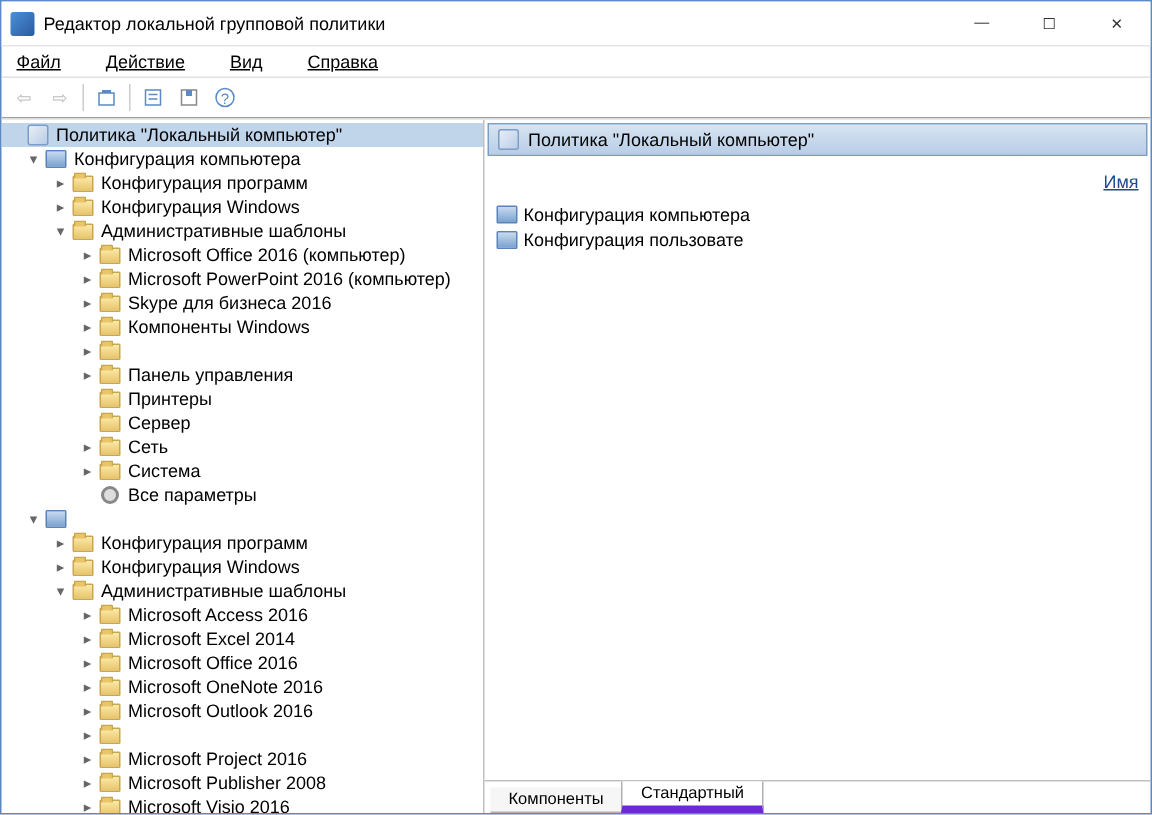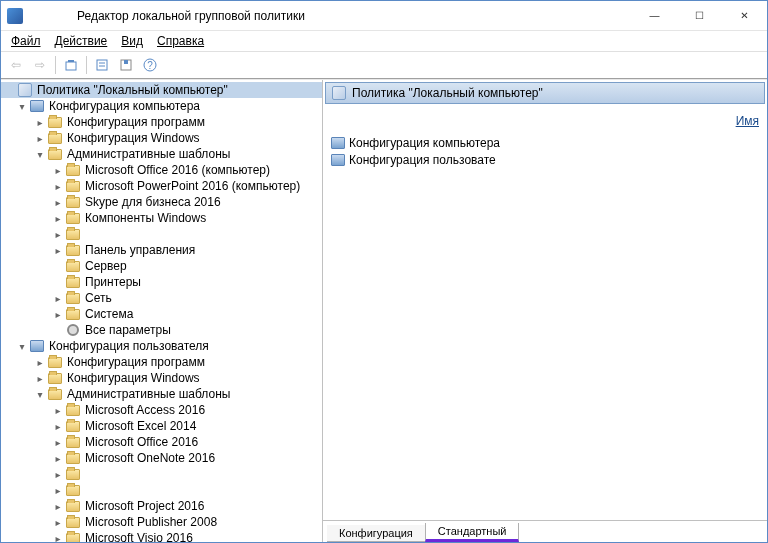--- a/index.html
+++ b/index.html
@@ -21,35 +21,35 @@
   align-items: center;
   padding-left: 6px;
   border-bottom: 1px solid #e5e5e5;
 }
 .titlebar .app-icon {
   width: 16px; height: 16px;
   background: linear-gradient(135deg,#4a90d9,#2c5aa0);
   border-radius: 2px;
   margin-right: 6px;
 }
-.titlebar .title { flex: 1; color: #000; margin-left: 48px; }
+.titlebar .title { flex: 1; color: #000; }
 .titlebar .win-controls { display: flex; }
 .titlebar .win-btn {
   width: 45px; height: 29px;
   display: flex; align-items: center; justify-content: center;
   font-family: "Segoe UI Symbol", sans-serif;
   font-size: 10px;
   color: #333;
 }
 .menubar {
   height: 20px;
   display: flex;
   align-items: center;
   padding: 0 4px;
-  gap: 2px;
+  gap: 18px;
 }
 .menubar .menu-item {
   padding: 2px 6px;
 }
 .menubar .menu-item span.ul { text-decoration: underline; }
 .toolbar {
   height: 28px;
   display: flex;
   align-items: center;
   padding: 2px 4px;
@@ -194,21 +194,21 @@
 .tab {
   padding: 2px 12px;
   border: 1px solid #b0b0b0;
   border-top: none;
   background: #f6f6f6;
   font-size: 11px;
   margin-right: -1px;
 }
 .tab.active {
   background: #fff;
-  border-bottom: 3px solid #6d28d9;
+  border-bottom: 5px solid #6d28d9;
 }
 .tab.back {
   border-left: none;
 }
 </style>
 </head>
 <body>
 
 <div class="titlebar">
   <div class="app-icon"></div>
@@ -338,28 +338,28 @@
     <span class="tree-icon">
             <span class="folder"></span>
           </span>
     <span>Панель управления</span>
         </div>
         <div class="tree-row" style="padding-left: 50px;">
           <span class="tree-toggle"></span>
     <span class="tree-icon">
             <span class="folder"></span>
           </span>
+    <span>Принтеры</span>
+        </div>
+        <div class="tree-row" style="padding-left: 50px;">
+          <span class="tree-toggle"></span>
+    <span class="tree-icon">
+            <span class="folder"></span>
+          </span>
     <span>Сервер</span>
-        </div>
-        <div class="tree-row" style="padding-left: 50px;">
-          <span class="tree-toggle"></span>
-    <span class="tree-icon">
-            <span class="folder"></span>
-          </span>
-    <span>Принтеры</span>
         </div>
         <div class="tree-row" style="padding-left: 50px;">
           <span class="tree-toggle">▸</span>
     <span class="tree-icon">
             <span class="folder"></span>
           </span>
     <span>Сеть</span>
         </div>
         <div class="tree-row" style="padding-left: 50px;">
           <span class="tree-toggle">▸</span>
@@ -375,21 +375,20 @@
           <span class="gear-icon"></span>
         </span>
       <span>Все параметры</span>
     </div>
 
     <div class="tree-row" style="padding-left:14px">
       <span class="tree-toggle">▾</span>
       <span class="tree-icon">
           <span class="comp-icon"></span>
         </span>
-      <span>Конфигурация пользователя</span>
     </div>
     <div class="tree-row" style="padding-left:32px">
       <span class="tree-toggle">▸</span>
       <span class="tree-icon">
           <span class="folder"></span>
         </span>
       <span>Конфигурация программ</span>
     </div>
     <div class="tree-row" style="padding-left:32px">
       <span class="tree-toggle">▸</span>
@@ -432,20 +431,21 @@
     <span class="tree-icon">
             <span class="folder"></span>
           </span>
     <span>Microsoft OneNote 2016</span>
         </div>
         <div class="tree-row" style="padding-left: 50px;">
           <span class="tree-toggle">▸</span>
     <span class="tree-icon">
             <span class="folder"></span>
           </span>
+    <span>Microsoft Outlook 2016</span>
         </div>
         <div class="tree-row" style="padding-left: 50px;">
           <span class="tree-toggle">▸</span>
     <span class="tree-icon">
             <span class="folder"></span>
           </span>
         </div>
         <div class="tree-row" style="padding-left: 50px;">
           <span class="tree-toggle">▸</span>
     <span class="tree-icon">
@@ -484,18 +484,18 @@
     <span>Конфигурация компьютера</span>
             </div>
             <div class="list-item">
               <span class="comp-icon"></span>
     <span>Конфигурация пользовате</span>
             </div>
           </div>
       </div>
     </div>
     <div class="tabs">
-      <div class="tab back">Конфигурация</div>
+      <div class="tab back">Компоненты</div>
       <div class="tab active">Стандартный</div>
     </div>
   </div>
 
 </div>
 
 </body></html>

